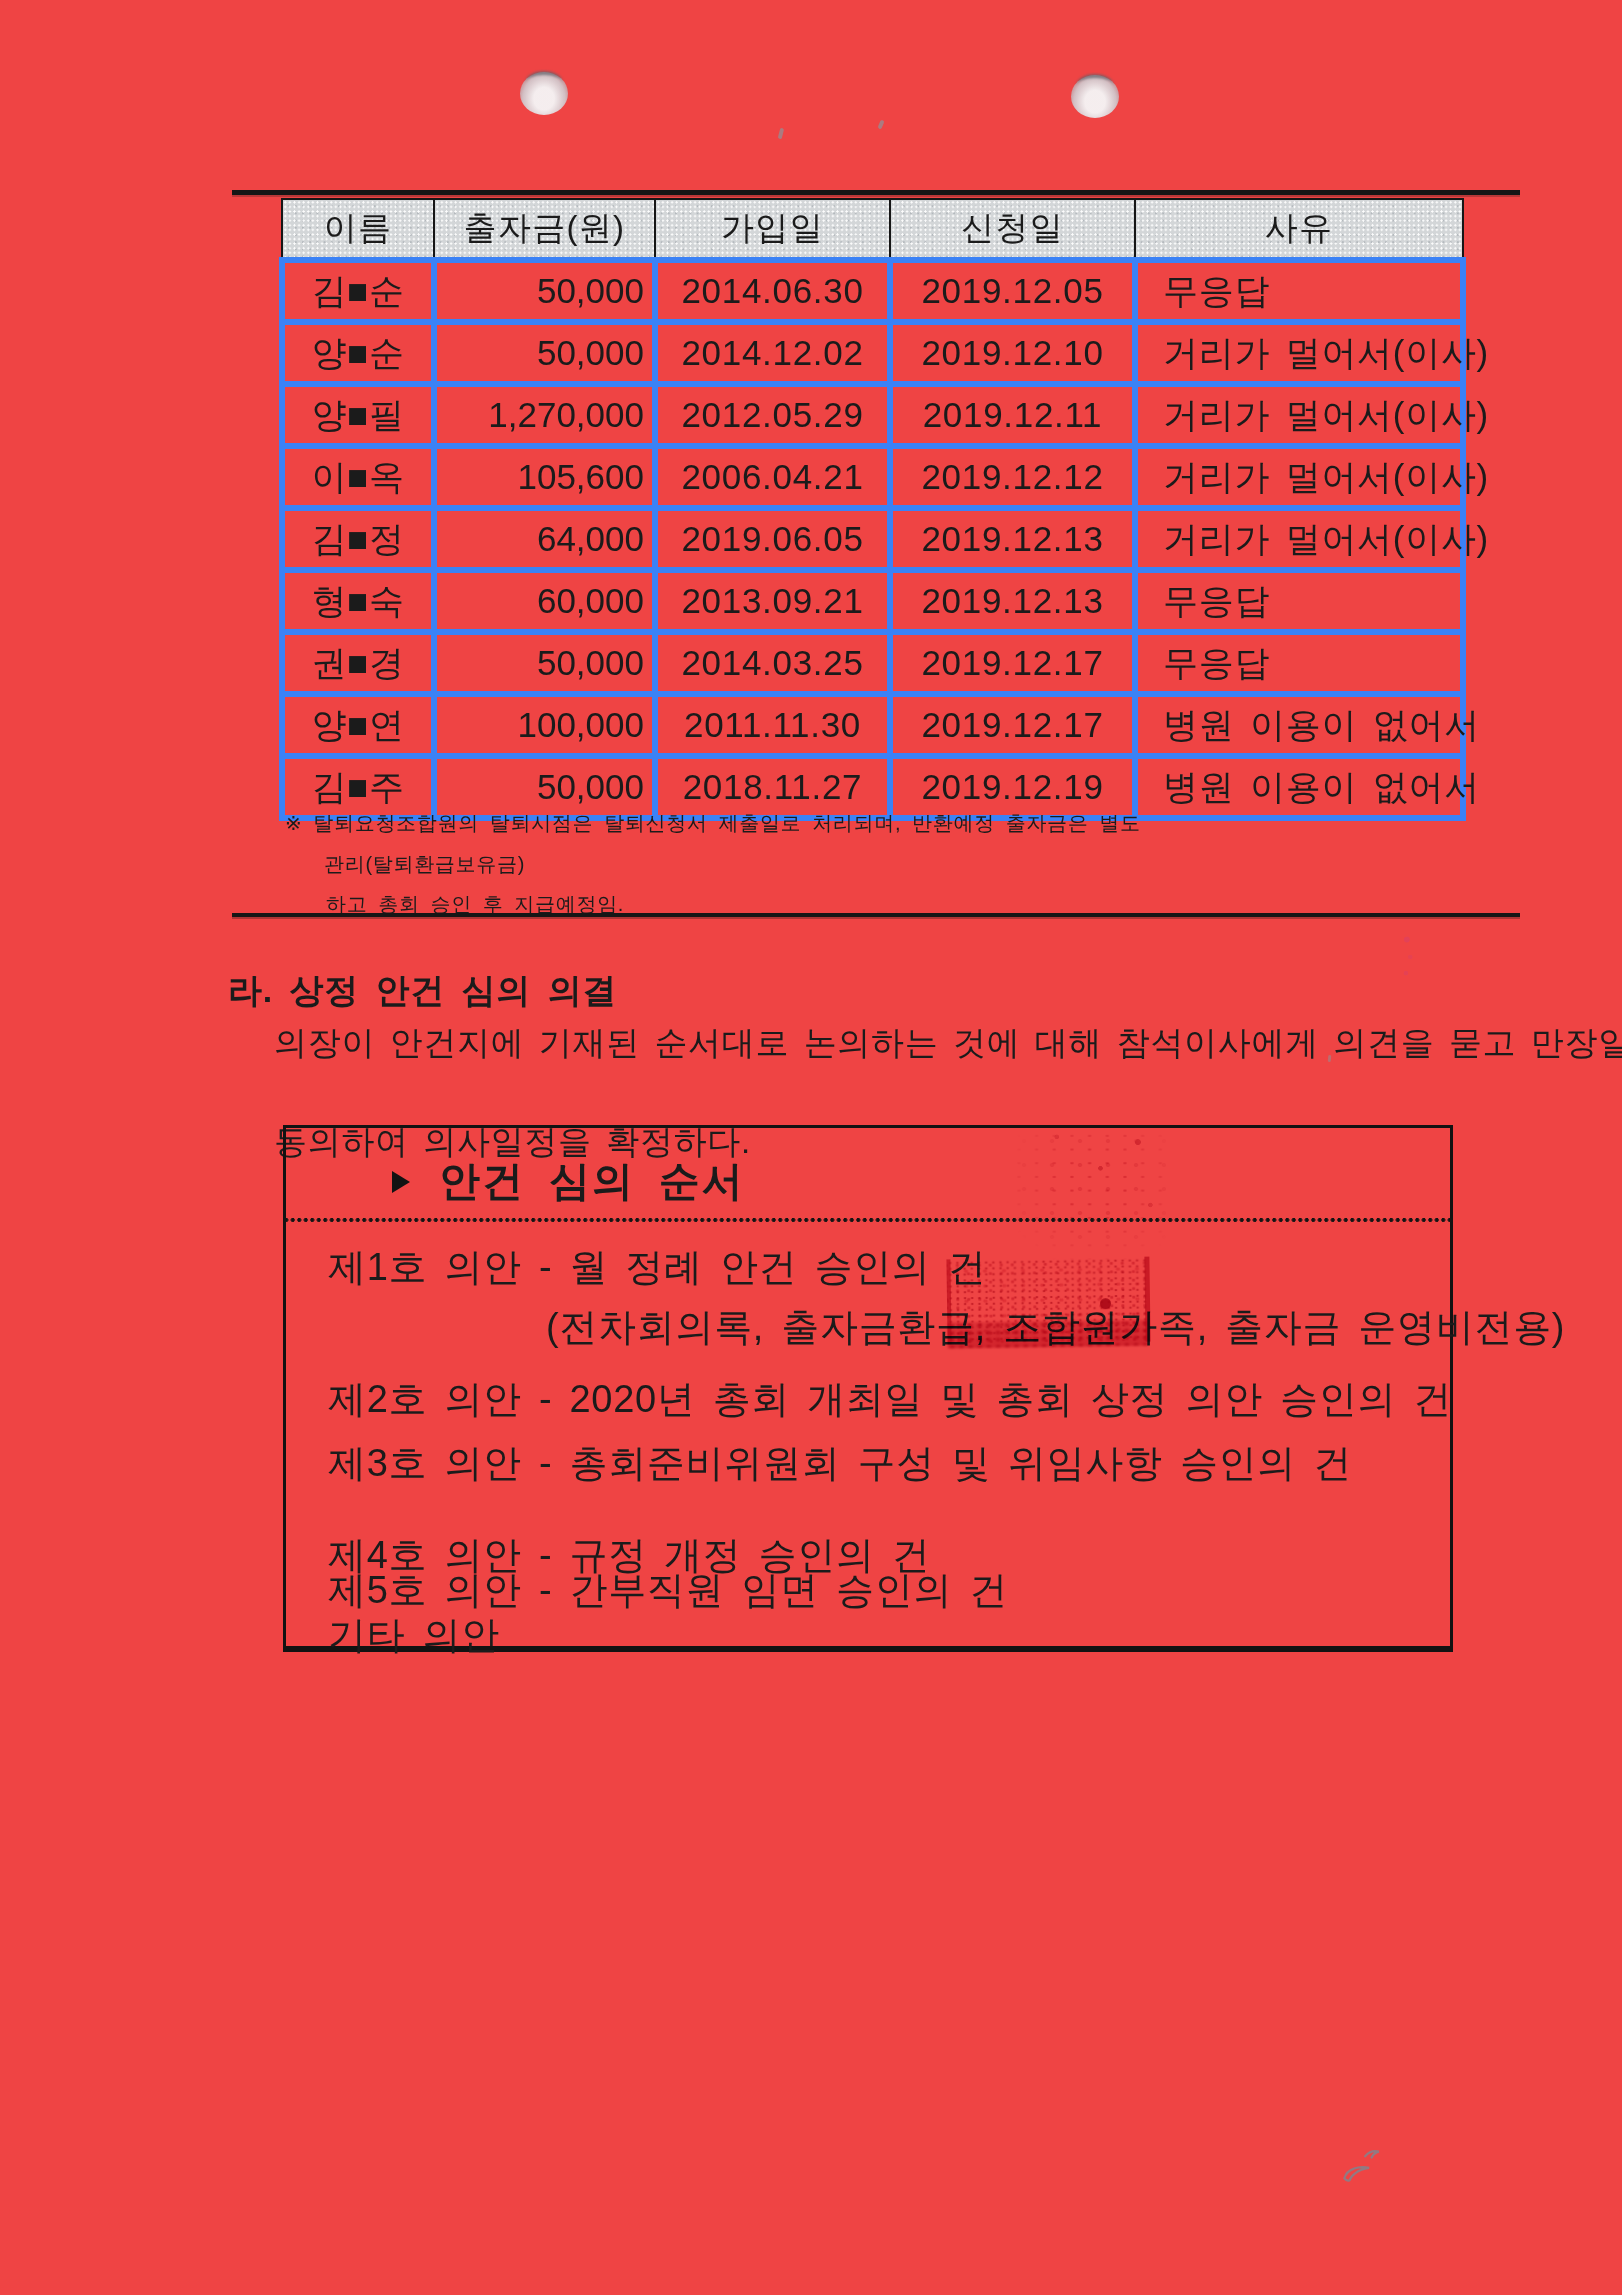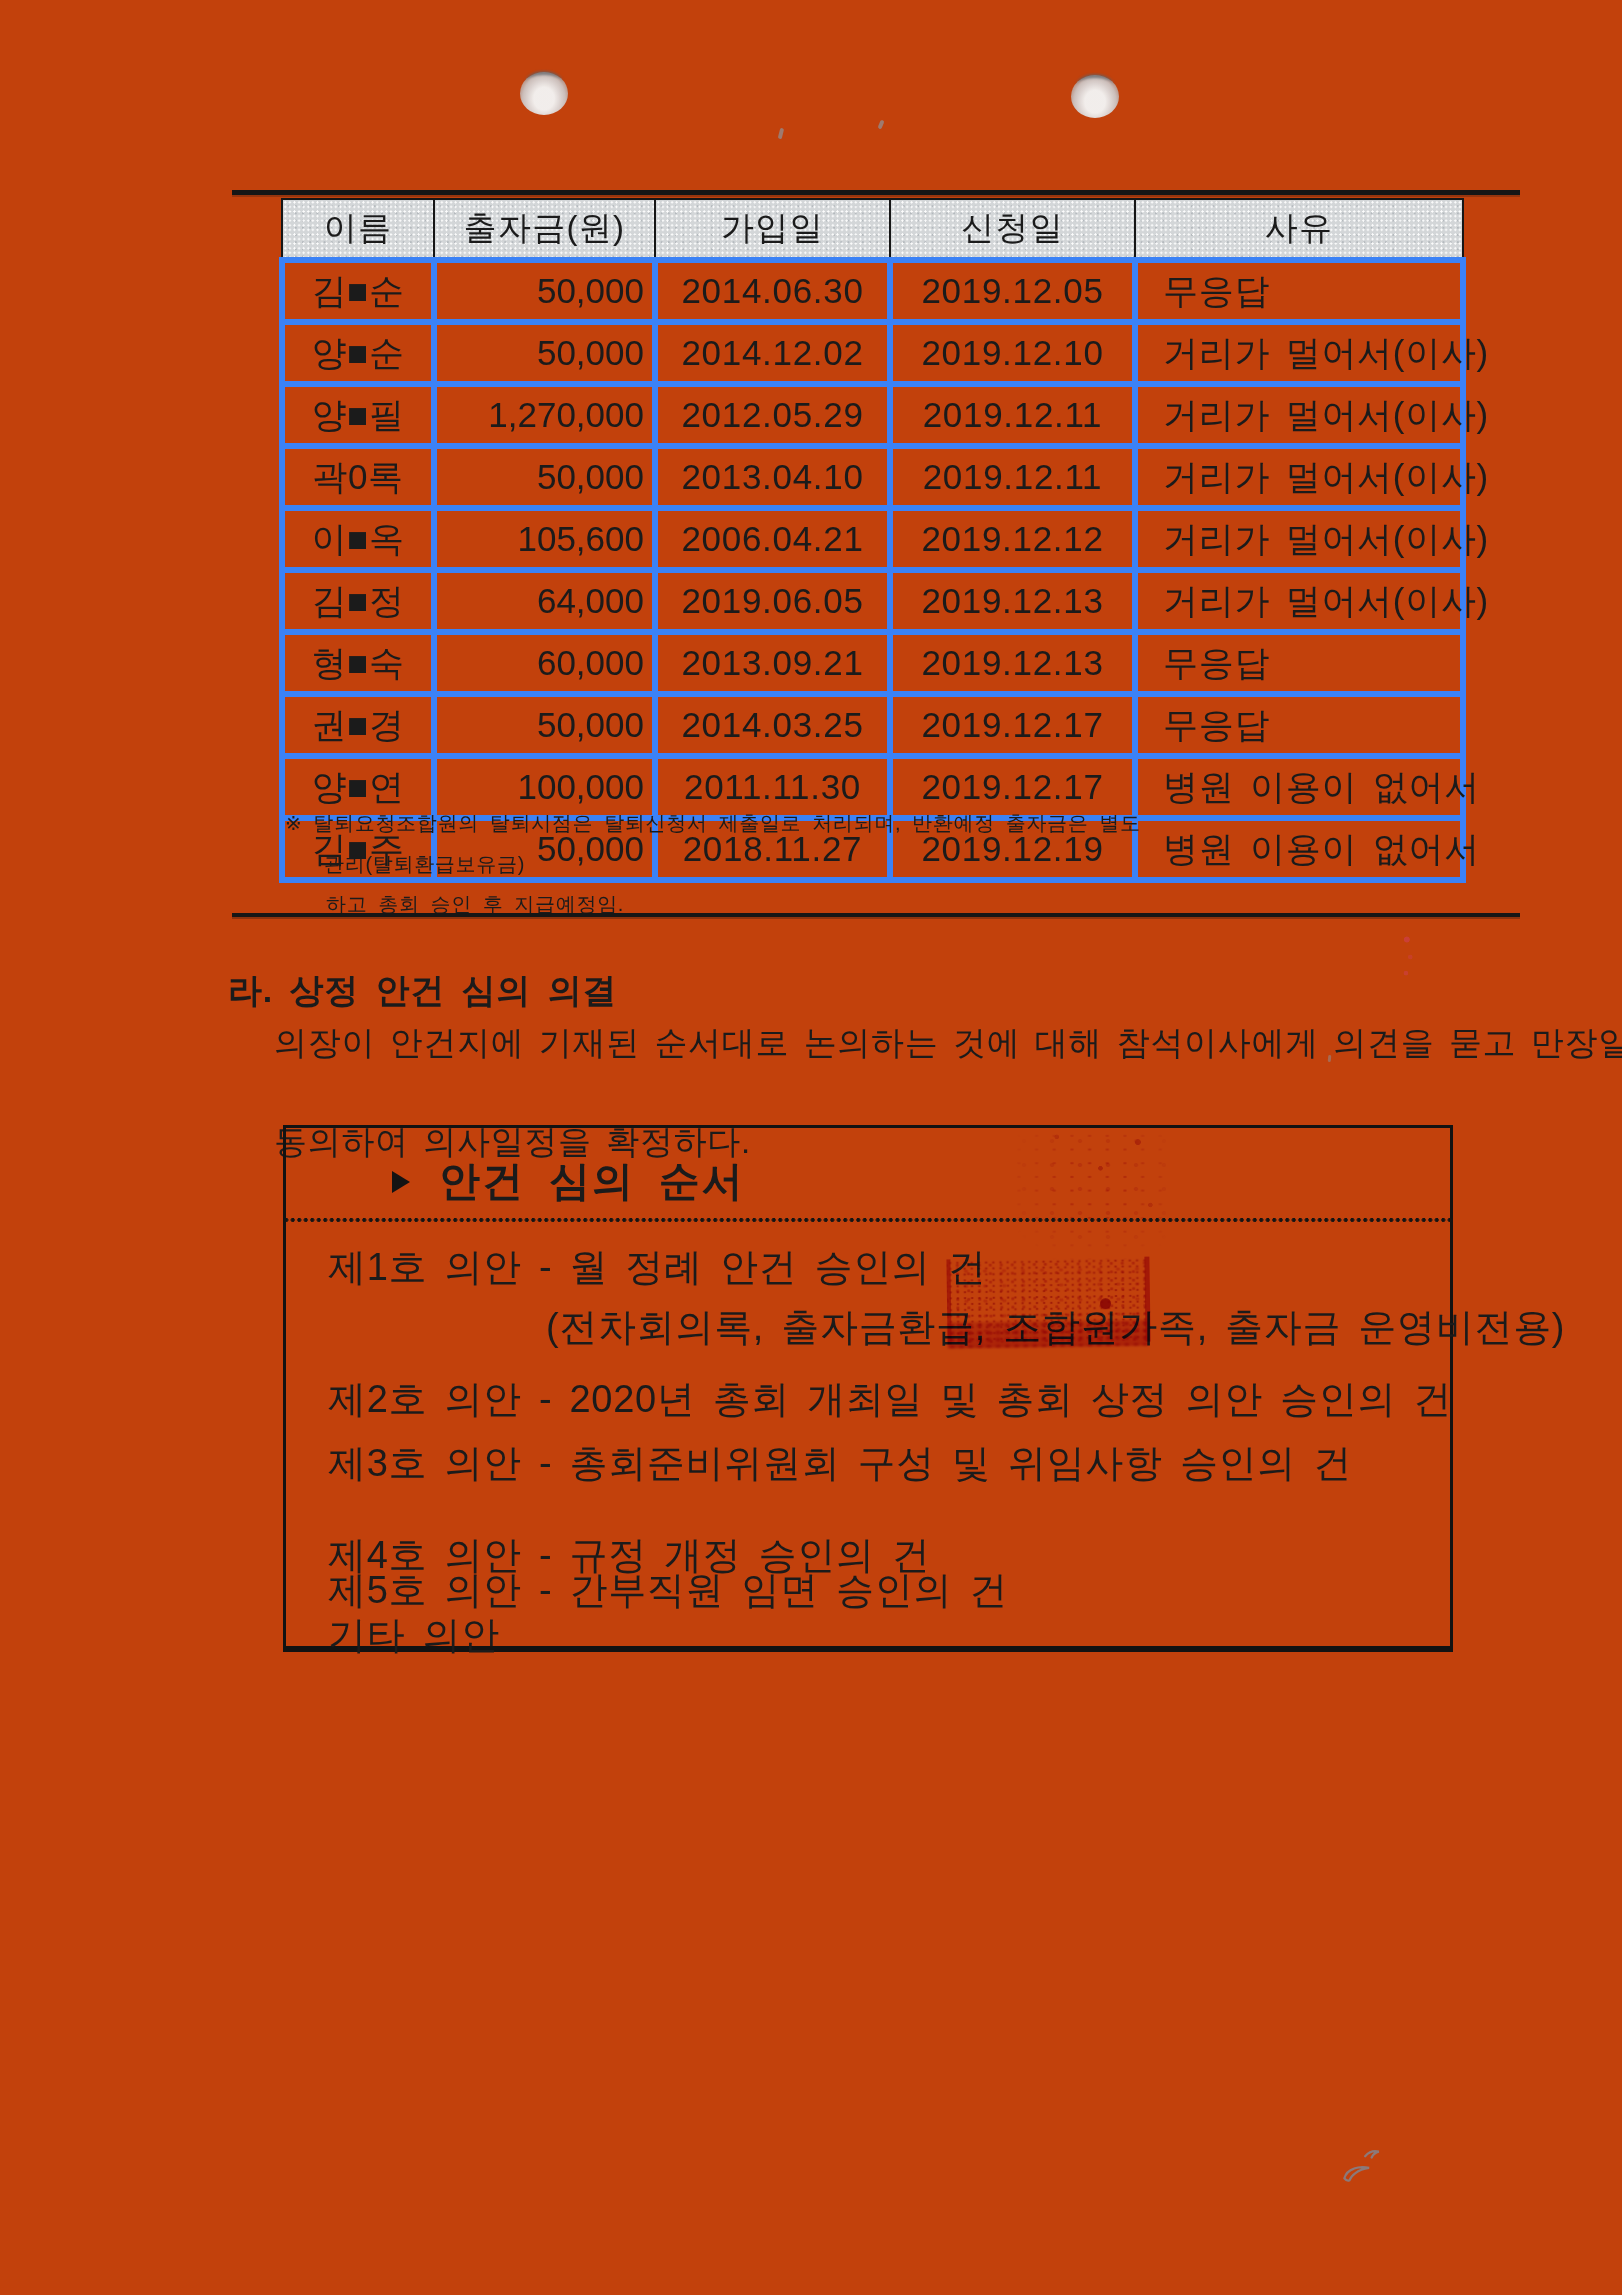--- a/index.html
+++ b/index.html
@@ -1,17 +1,17 @@
 <!DOCTYPE html>
 <html style="font-size:10.5px"><head>
 <meta charset="utf-8">
 <style>
   html,body{margin:0;padding:0;background:#e8e8e8;}
   .page{
-    position:relative;width:1623px;height:2295px;background:#c2410c;overflow:hidden;
+    position:relative;width:1623px;height:2295px;background:#ef4444;overflow:hidden;
     font-family:"Liberation Sans","DejaVu Sans",sans-serif;color:#1b1b1b;
   }
   
   .punch{position:absolute;width:48px;height:43px;}
   .punch-left{left:520px;top:72px;}
   .punch-right{left:1071px;top:75px;}
   .punch::before{content:"";position:absolute;inset:0;border-radius:50%;
     background:radial-gradient(ellipse at 50% 62%, rgba(244,247,248,.95) 30%, rgba(205,213,218,.85) 62%, rgba(168,178,186,.6) 80%, rgba(255,255,255,0) 96%);
     filter:blur(0.7px);}
   .punch::after{content:"";position:absolute;left:5.2px;right:5.2px;top:-1.3px;height:19.6px;
@@ -148,27 +148,20 @@
           <td class="c4">거리가 멀어서(이사)</td>
         </tr>
         <tr>
           <td class="c0">양■필</td>
           <td class="c1">1,270,000</td>
           <td class="c2">2012.05.29</td>
           <td class="c3">2019.12.11</td>
           <td class="c4">거리가 멀어서(이사)</td>
         </tr>
         <tr>
-          <td class="c0">곽0록</td>
-          <td class="c1">50,000</td>
-          <td class="c2">2013.04.10</td>
-          <td class="c3">2019.12.11</td>
-          <td class="c4">거리가 멀어서(이사)</td>
-        </tr>
-        <tr>
           <td class="c0">이■옥</td>
           <td class="c1">105,600</td>
           <td class="c2">2006.04.21</td>
           <td class="c3">2019.12.12</td>
           <td class="c4">거리가 멀어서(이사)</td>
         </tr>
         <tr>
           <td class="c0">김■정</td>
           <td class="c1">64,000</td>
           <td class="c2">2019.06.05</td>

